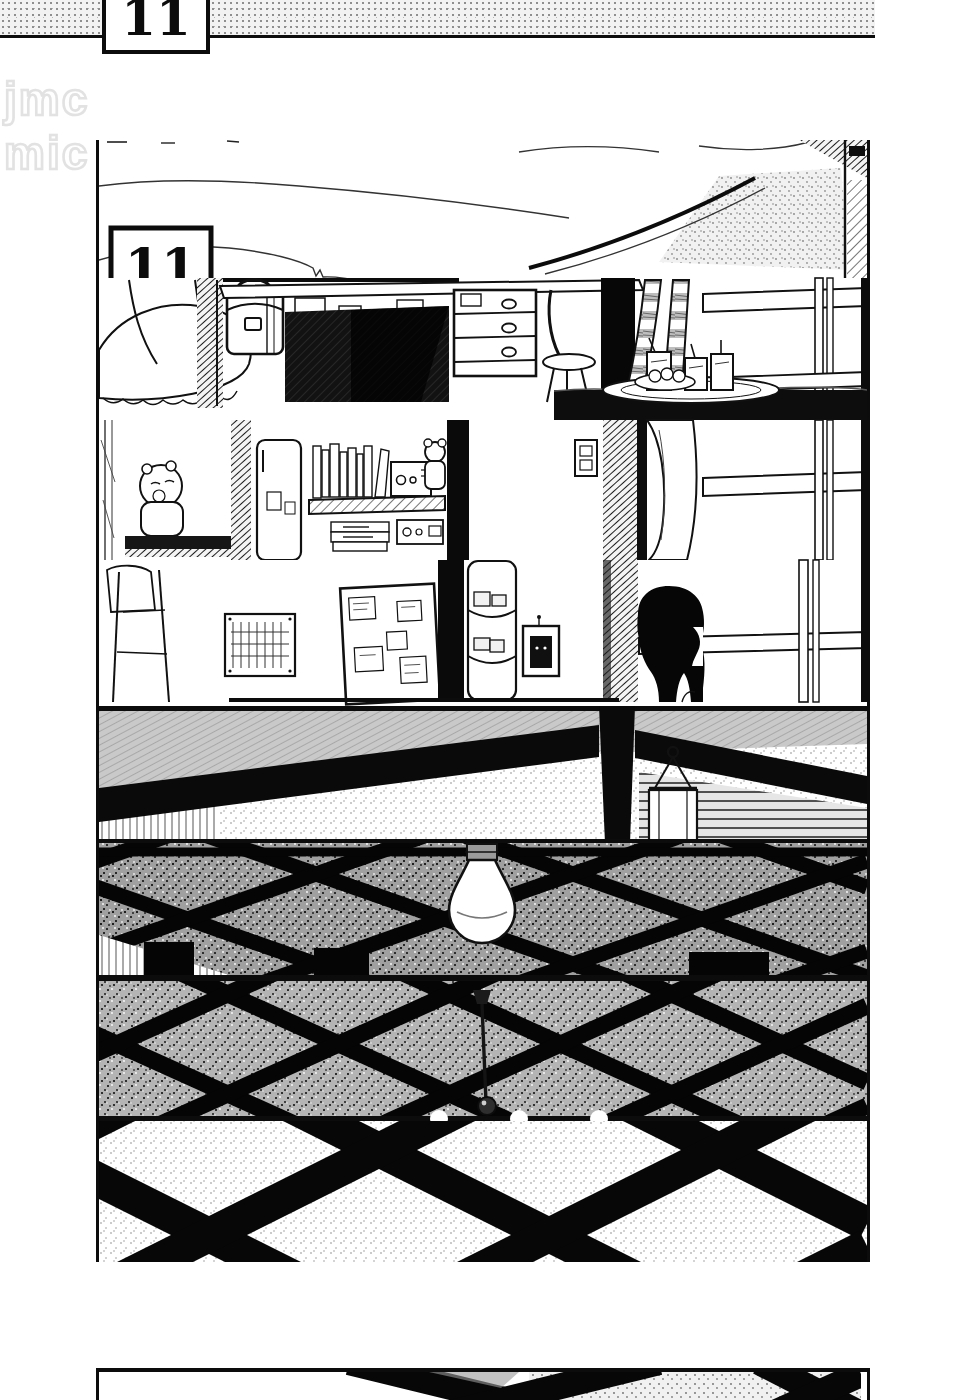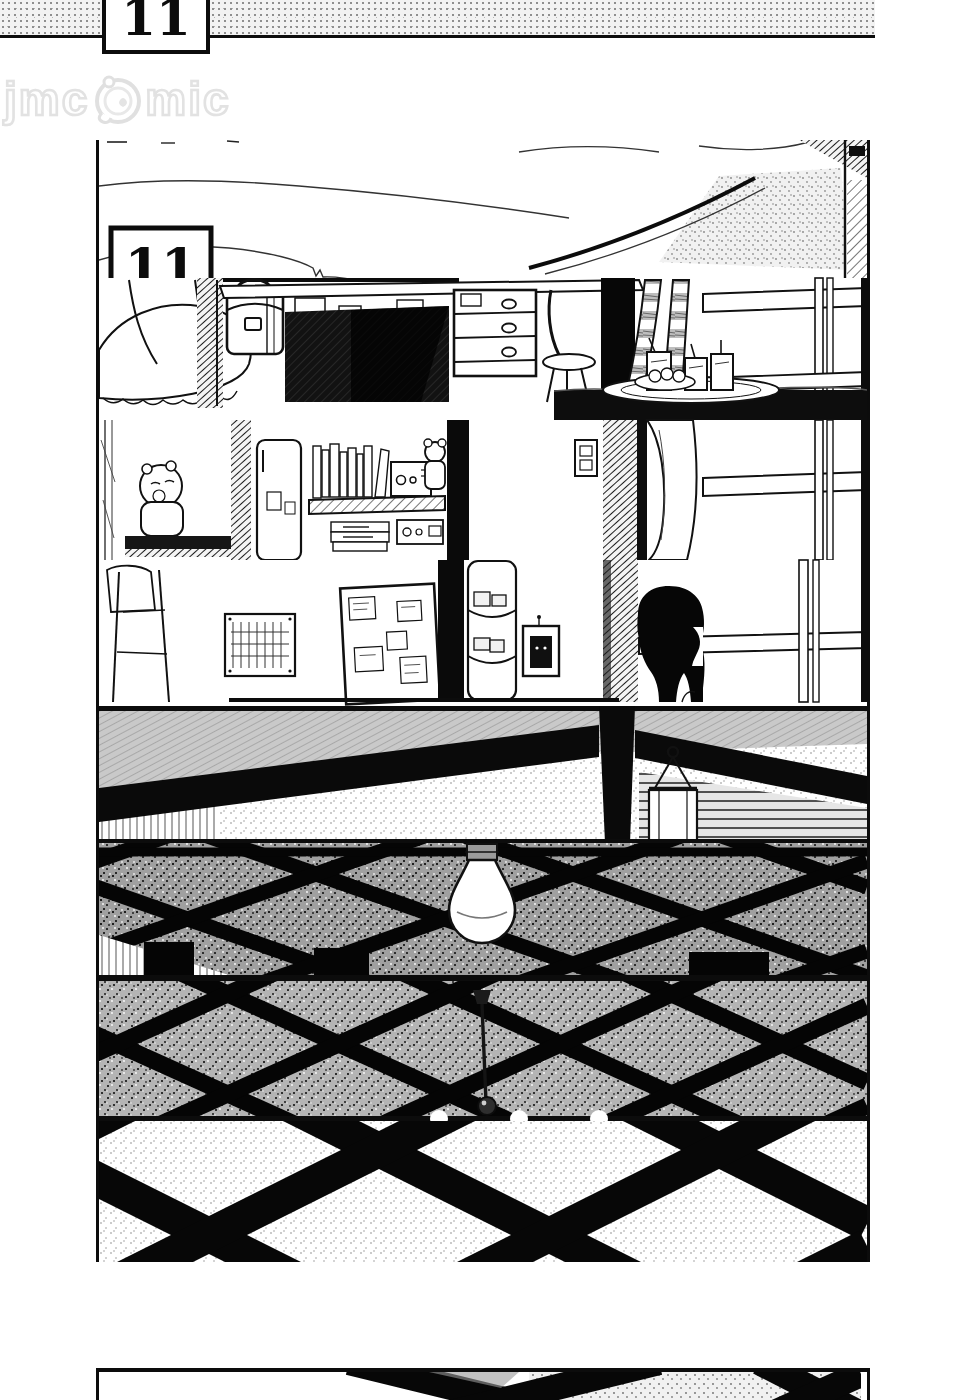--- a/index.html
+++ b/index.html
@@ -14,21 +14,21 @@
     background-size:6px 6px,9px 9px;background-position:0 0,3px 4px;
     border-bottom:3px solid #0c0c0c;}
   .badge-top{position:absolute;left:102px;top:-16px;width:100px;height:62px;
     background:#fff;border:4px solid #0c0c0c;z-index:3;
     display:flex;align-items:center;justify-content:center;}
   .badge-top span{font-family:"DejaVu Serif",serif;font-weight:700;font-size:50px;
     color:#0c0c0c;margin-top:-4px;}
 
   
   .watermark{position:absolute;left:4px;top:72px;height:54px;display:flex;
-    align-items:center;gap:0;z-index:2;}
+    align-items:center;gap:0;z-index:2;flex-direction:column;}
   .watermark .wm-text{font-size:46px;font-weight:800;letter-spacing:2px;color:#ffffff;
     -webkit-text-stroke:2.6px #e2e2e2;text-shadow:0 0 1px #ededed;}
 
   
   .manga-page{position:absolute;left:96px;top:140px;width:768px;height:1122px;
     background:#fff;border-left:3px solid #0c0c0c;border-right:3px solid #0c0c0c;}
   .manga-page svg{display:block;}
 
   
   .next-strip{position:absolute;left:96px;top:1368px;width:768px;height:60px;

